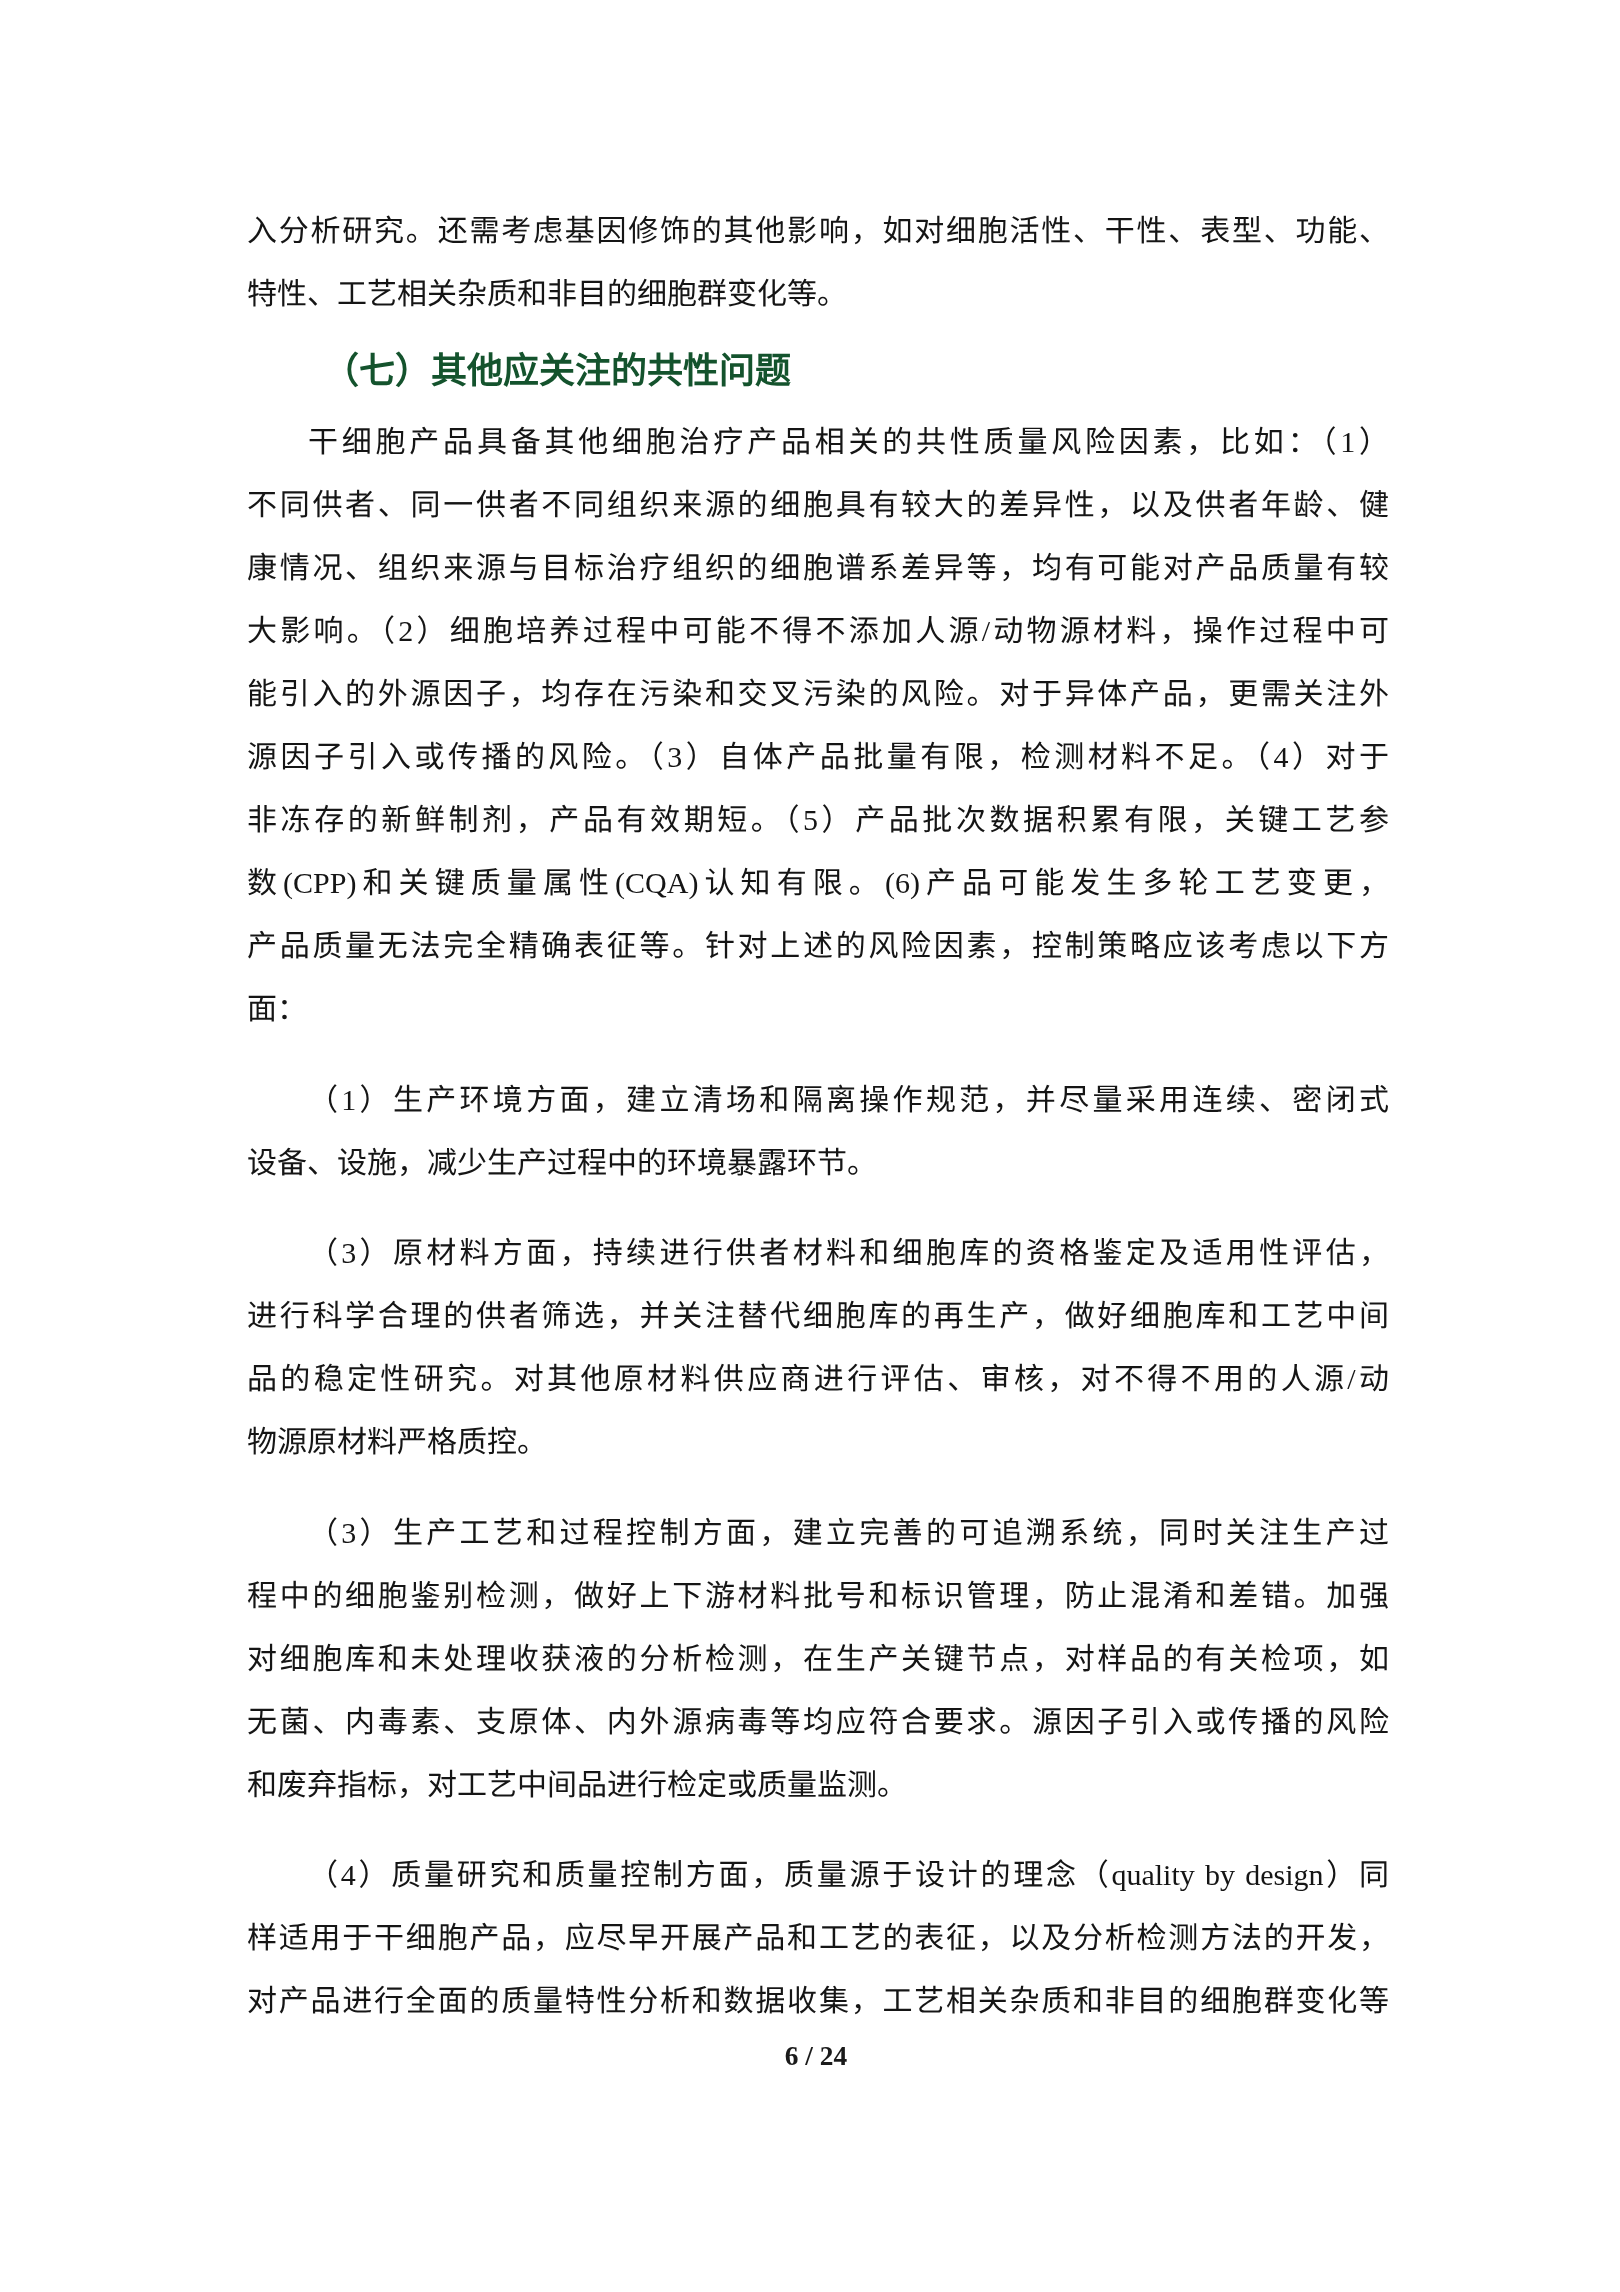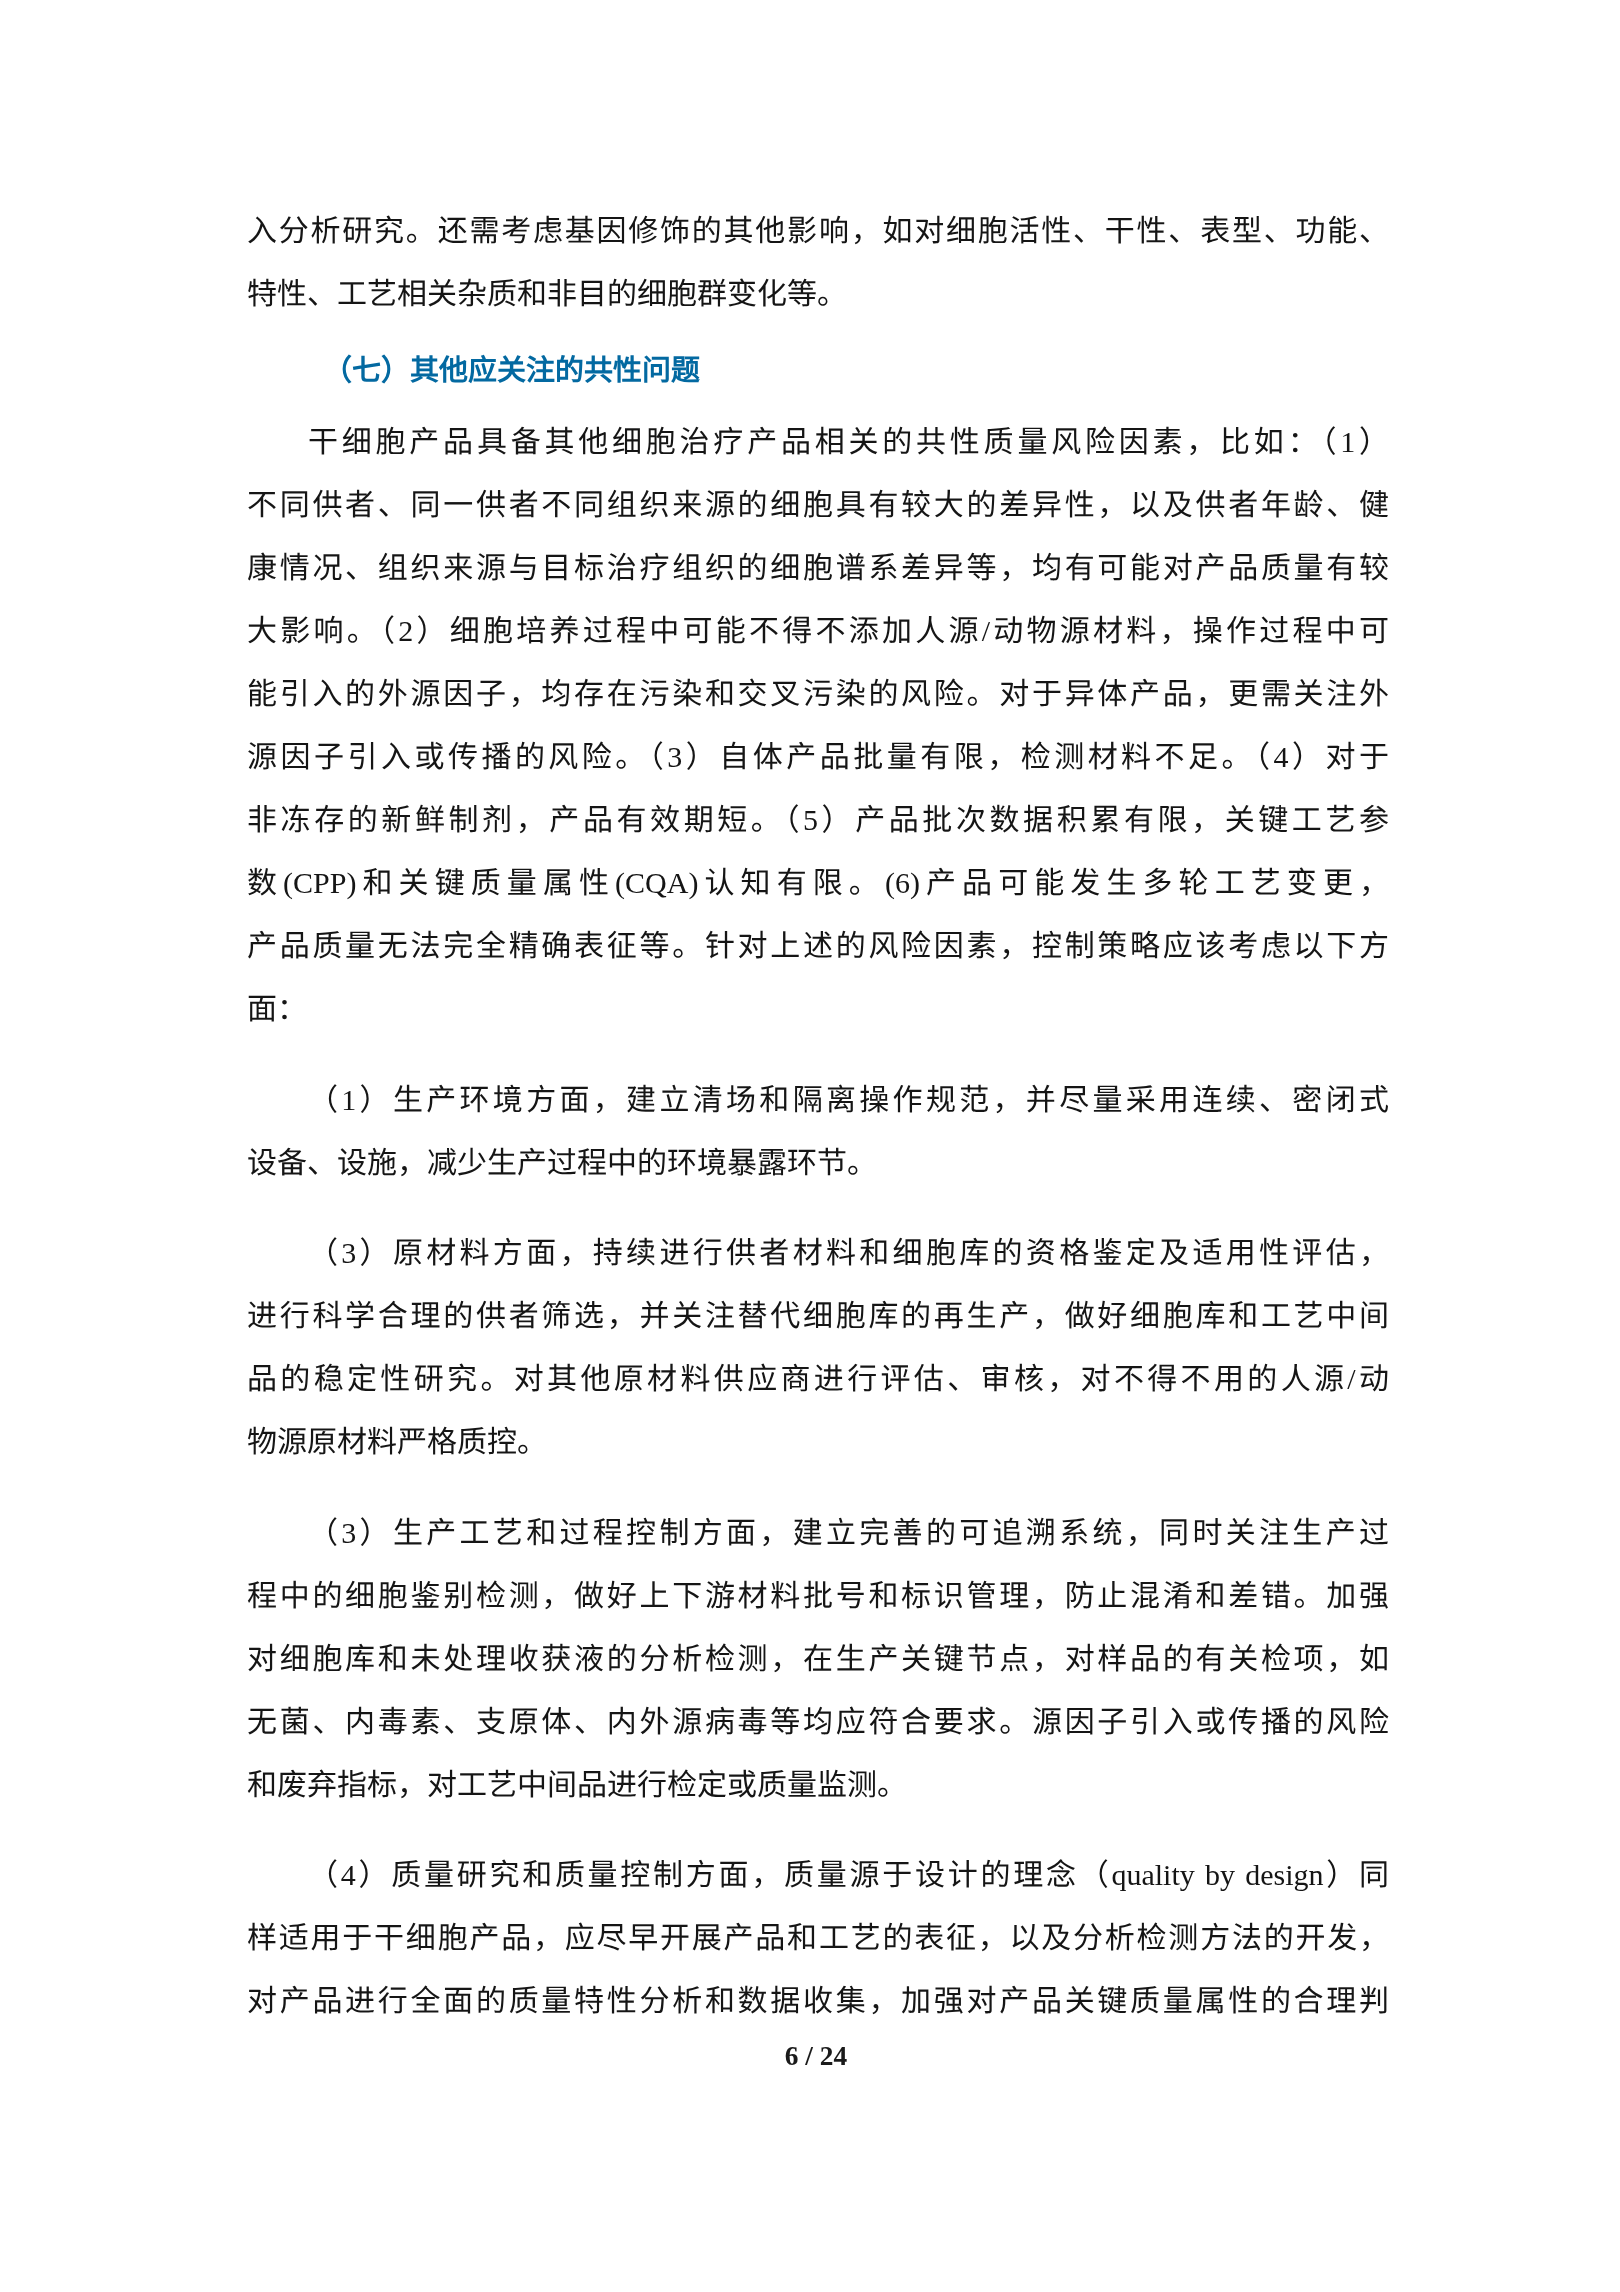--- a/index.html
+++ b/index.html
@@ -30,25 +30,25 @@
     text-align-last: justify;
     word-break: normal;
     overflow: hidden;
     max-height: 63px;
   }
   .line.nj { text-align-last: left; }
   .line.ind { text-indent: 61px; }
   .heading {
     font-family: "Liberation Sans", "DejaVu Sans", sans-serif;
     font-weight: 700;
-    font-size: 29px;
+    font-size: 36px;
     line-height: 63px;
     margin: 13.7px 0 0 0;
     text-indent: 76px;
-    color: #0369a1;
+    color: #14532d;
   }
   .footer {
     position: absolute;
     left: 12px; right: 0;
     top: 2039px;
     text-align: center;
     font-size: 27.4px;
     line-height: 35px;
     font-weight: 700;
     color: #1a1a1a;
@@ -90,20 +90,20 @@
       <div class="para spaced">
         <div class="line ind">（3）生产工艺和过程控制方面，建立完善的可追溯系统，同时关注生产过</div>
         <div class="line">程中的细胞鉴别检测，做好上下游材料批号和标识管理，防止混淆和差错。加强</div>
         <div class="line">对细胞库和未处理收获液的分析检测，在生产关键节点，对样品的有关检项，如</div>
         <div class="line">无菌、内毒素、支原体、内外源病毒等均应符合要求。源因子引入或传播的风险</div>
         <div class="line nj">和废弃指标，对工艺中间品进行检定或质量监测。</div>
       </div>
       <div class="para spaced">
         <div class="line ind">（4）质量研究和质量控制方面，质量源于设计的理念（quality by design）同</div>
         <div class="line">样适用于干细胞产品，应尽早开展产品和工艺的表征，以及分析检测方法的开发，</div>
-        <div class="line">对产品进行全面的质量特性分析和数据收集，加强对产品关键质量属性的合理判</div>
+        <div class="line">对产品进行全面的质量特性分析和数据收集，工艺相关杂质和非目的细胞群变化等</div>
       </div>
     </div>
   <div class="footer">
     <span>6 / 24</span>
   </div>
 </div>
 
 
 </body></html>

